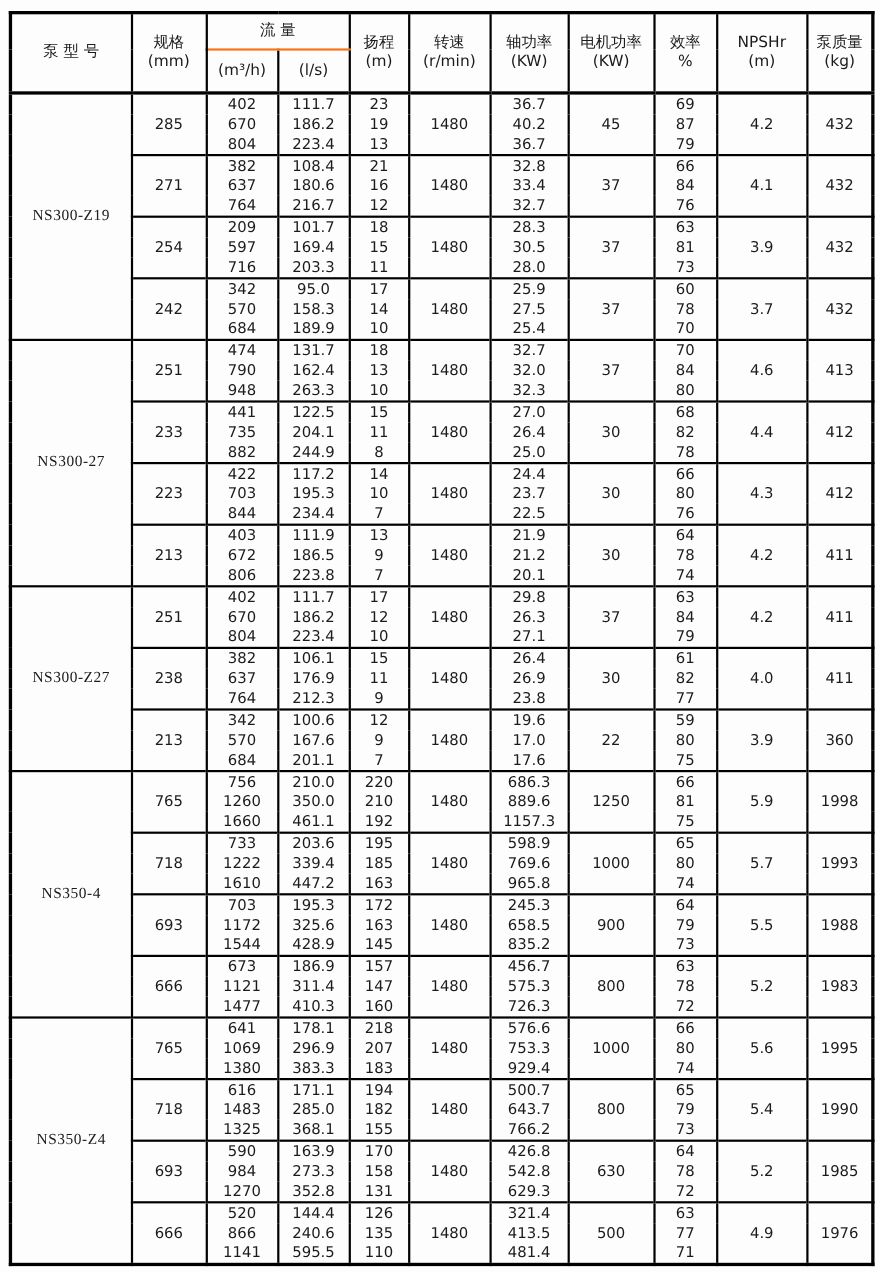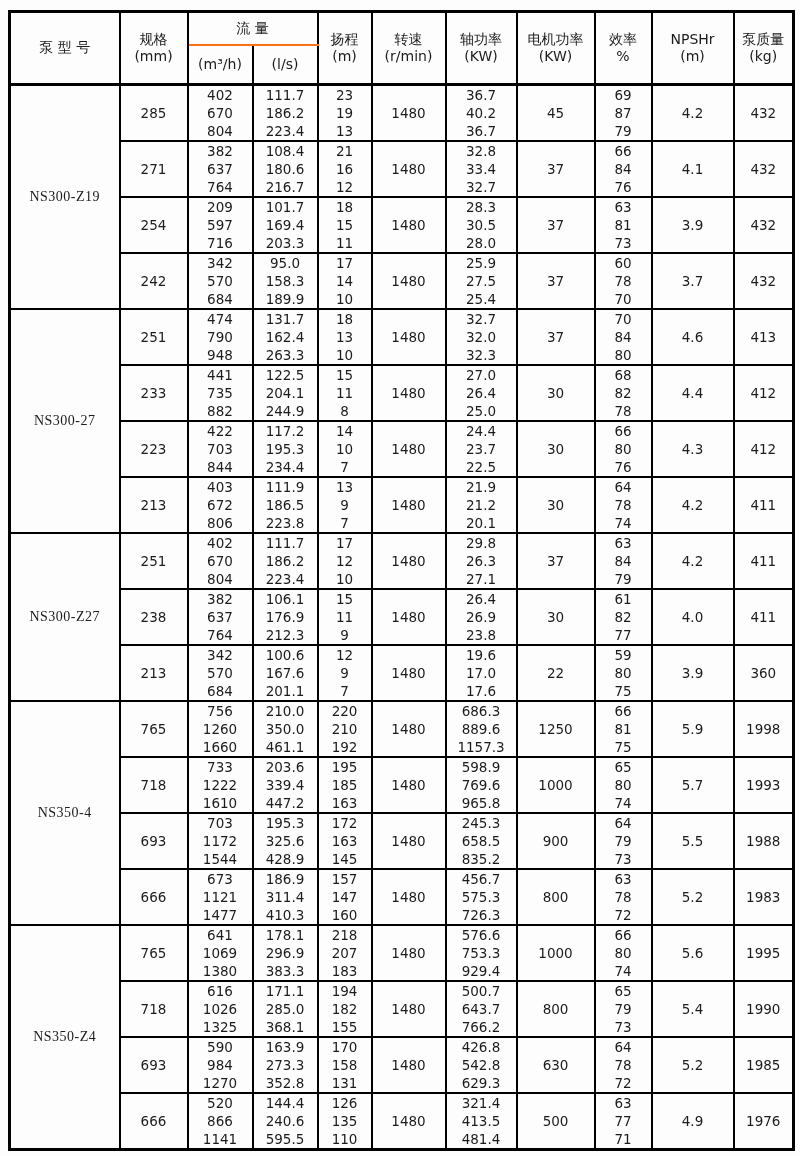--- a/index.html
+++ b/index.html
@@ -531,21 +531,21 @@
         <td>171.1</td>
         <td>194</td>
         <td rowspan="3">1480</td>
         <td>500.7</td>
         <td rowspan="3">800</td>
         <td>65</td>
         <td rowspan="3">5.4</td>
         <td rowspan="3">1990</td>
       </tr>
       <tr>
-        <td>1026</td>
+        <td>1483</td>
         <td>285.0</td>
         <td>182</td>
         <td>643.7</td>
         <td>79</td>
       </tr>
       <tr>
         <td>1325</td>
         <td>368.1</td>
         <td>155</td>
         <td>766.2</td>

